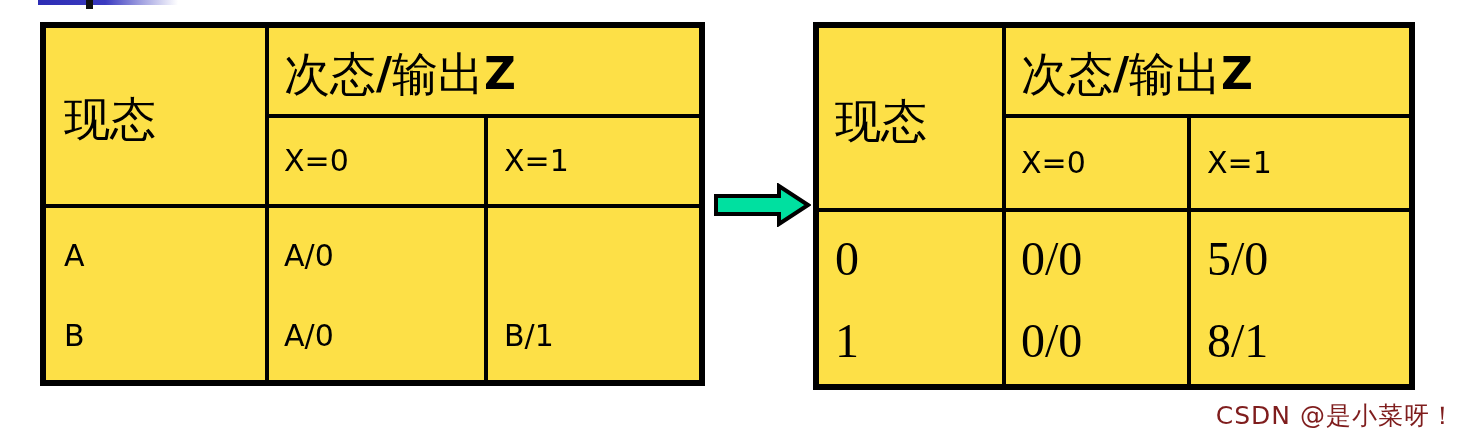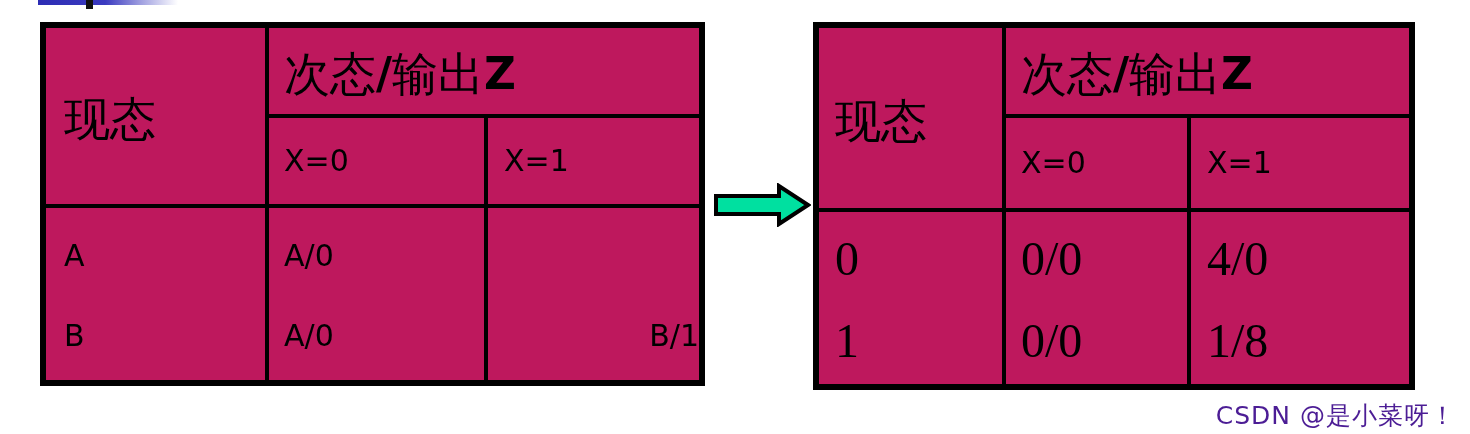--- a/index.html
+++ b/index.html
@@ -31,21 +31,21 @@
     width: 7px;
     height: 9px;
     background: #111111;
   }
 
   
   .fsm-table {
     position: absolute;
     box-sizing: border-box;
     border: 6px solid #000000;
-    background: #be185d;
+    background: #fde047;
   }
   .fsm-table .grid {
     position: absolute;
     inset: 0;
   }
   .vline, .hline {
     position: absolute;
     background: #000000;
   }
 
@@ -98,21 +98,21 @@
     height: 44px;
   }
 
   
   #watermark {
     position: absolute;
     right: 14px;
     bottom: 2px;
     font-family: "DejaVu Sans", "Liberation Sans", sans-serif;
     font-size: 25px;
-    color: #4c1d95;
+    color: #7f1d1d;
     letter-spacing: 1px;
     white-space: nowrap;
   }
 </style>
 </head>
 <body>
 
 <div id="title-remnant"></div>
 <div id="title-remnant-tick"></div>
 
@@ -151,21 +151,21 @@
   <div class="cell sans" style="left:238px; top:188px; width:200px; height:80px;">
     <span>A/0</span>
   </div>
 
   <div class="cell sans" style="left:18px; top:268px; width:196px; height:80px;">
     <span>B</span>
   </div>
   <div class="cell sans" style="left:238px; top:268px; width:200px; height:80px;">
     <span>A/0</span>
   </div>
-  <div class="cell sans" style="left:458px; top:268px; width:195px; height:80px;justify-content:flex-end;">
+  <div class="cell sans" style="left:458px; top:268px; width:195px; height:80px;">
     <span>B/1</span>
   </div>
 </div>
 
 <div id="transform-arrow">
   <svg width="98" height="44" viewBox="0 0 98 44" xmlns="http://www.w3.org/2000/svg">
     <polygon points="3,13 66,13 66,3 95,22 66,41 66,31 3,31" fill="#00e0a0" stroke="#000000" stroke-width="4" stroke-linejoin="miter"></polygon>
   </svg>
 </div>
 
@@ -198,27 +198,27 @@
     <span>X=1</span>
   </div>
 
   <div class="cell serifnum" style="left:16px; top:190px; width:165px; height:82px;">
     <span>0</span>
   </div>
   <div class="cell serifnum" style="left:202px; top:190px; width:166px; height:82px;">
     <span>0/0</span>
   </div>
   <div class="cell serifnum" style="left:388px; top:190px; width:200px; height:82px;">
-    <span>4/0</span>
+    <span>5/0</span>
   </div>
 
   <div class="cell serifnum" style="left:16px; top:272px; width:165px; height:82px;">
     <span>1</span>
   </div>
   <div class="cell serifnum" style="left:202px; top:272px; width:166px; height:82px;">
     <span>0/0</span>
   </div>
   <div class="cell serifnum" style="left:388px; top:272px; width:200px; height:82px;">
-    <span>1/8</span>
+    <span>8/1</span>
   </div>
 </div>
 
 <div id="watermark">CSDN @是小菜呀！</div>
 
 </body></html>

